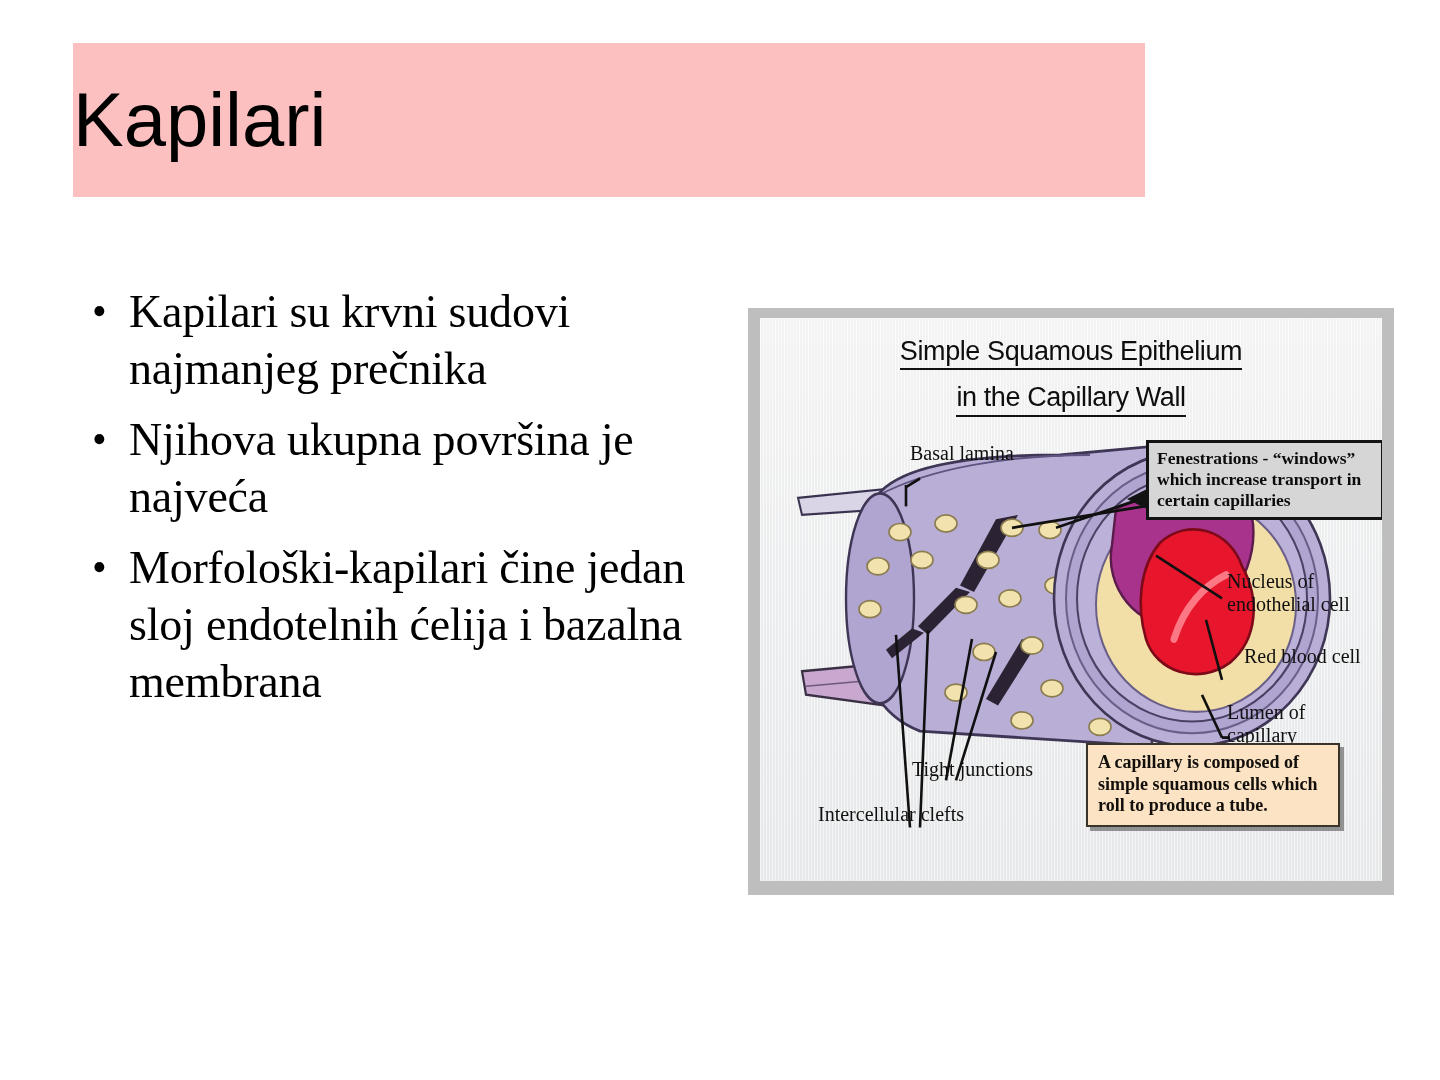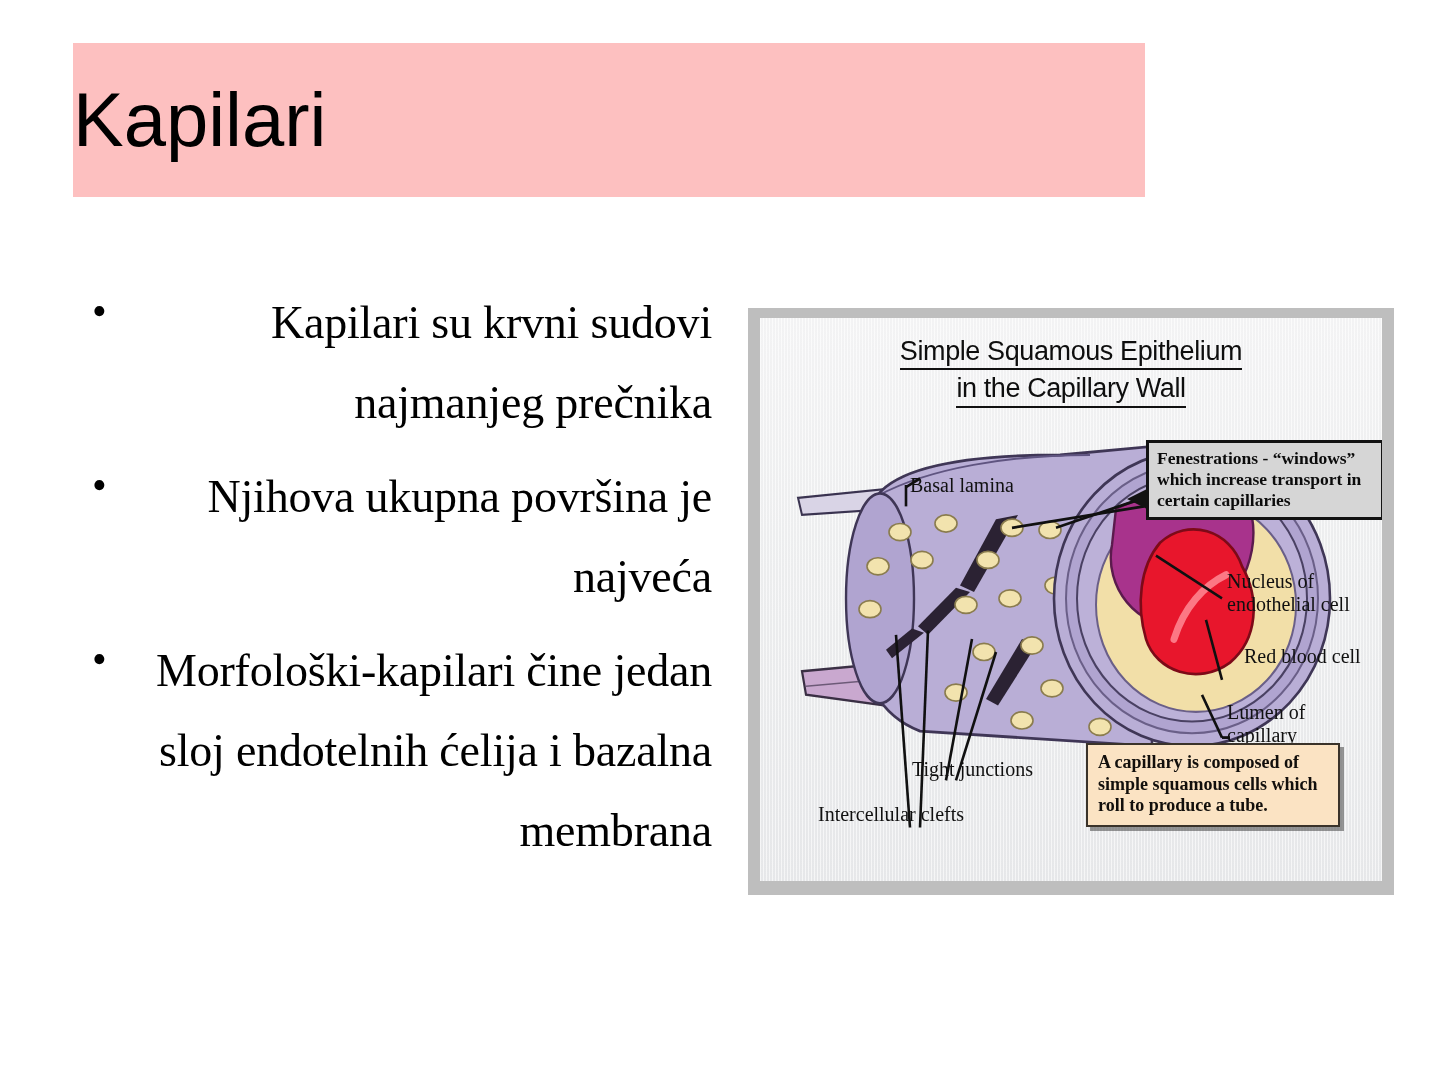--- a/index.html
+++ b/index.html
@@ -54,25 +54,24 @@
     font-size: 42px;
     line-height: 57px;
     width: 37px;
     flex: 0 0 37px;
     color: #000;
     text-align: left;
   }
   .bullet-text {
     font-family: "Liberation Serif", serif;
     font-size: 46px;
-    line-height: 80px;
+    line-height: 57px;
     color: #000000;
     flex: 1 1 auto;
     letter-spacing: -0.2px;
-    text-align: right;
   }
 
   
   #figure {
     position: absolute;
     left: 748px;
     top: 308px;
     width: 646px;
     height: 587px;
     background: #bebebe;
@@ -105,33 +104,33 @@
     font-family: "Liberation Sans", sans-serif;
     font-size: 27px;
     font-weight: 400;
     color: #0e0e0e;
     display: inline-block;
     border-bottom: 2px solid #111;
     padding-bottom: 1px;
     line-height: 1.16;
     letter-spacing: -0.4px;
   }
-  #fig-title-2 { margin-top: 3px; }
+  #fig-title-2 { margin-top: 12px; }
 
   
   .fig-label {
     position: absolute;
     font-family: "Liberation Serif", serif;
     font-size: 20px;
     color: #101010;
     line-height: 1.16;
     z-index: 7;
     white-space: nowrap;
   }
-  #label-basal-lamina { left: 150px; top: 156px; }
+  #label-basal-lamina { left: 150px; top: 124px; }
   #label-nucleus      { left: 467px; top: 252px; }
   #label-rbc          { left: 467px; top: 327px; margin-left: 17px; }
   #label-lumen        { left: 467px; top: 383px; }
   #label-tight-junctions { left: 152px; top: 440px; }
   #label-clefts       { left: 58px; top: 485px; }
 
   
   #callout-fenestrations {
     position: absolute;
     left: 386px;

